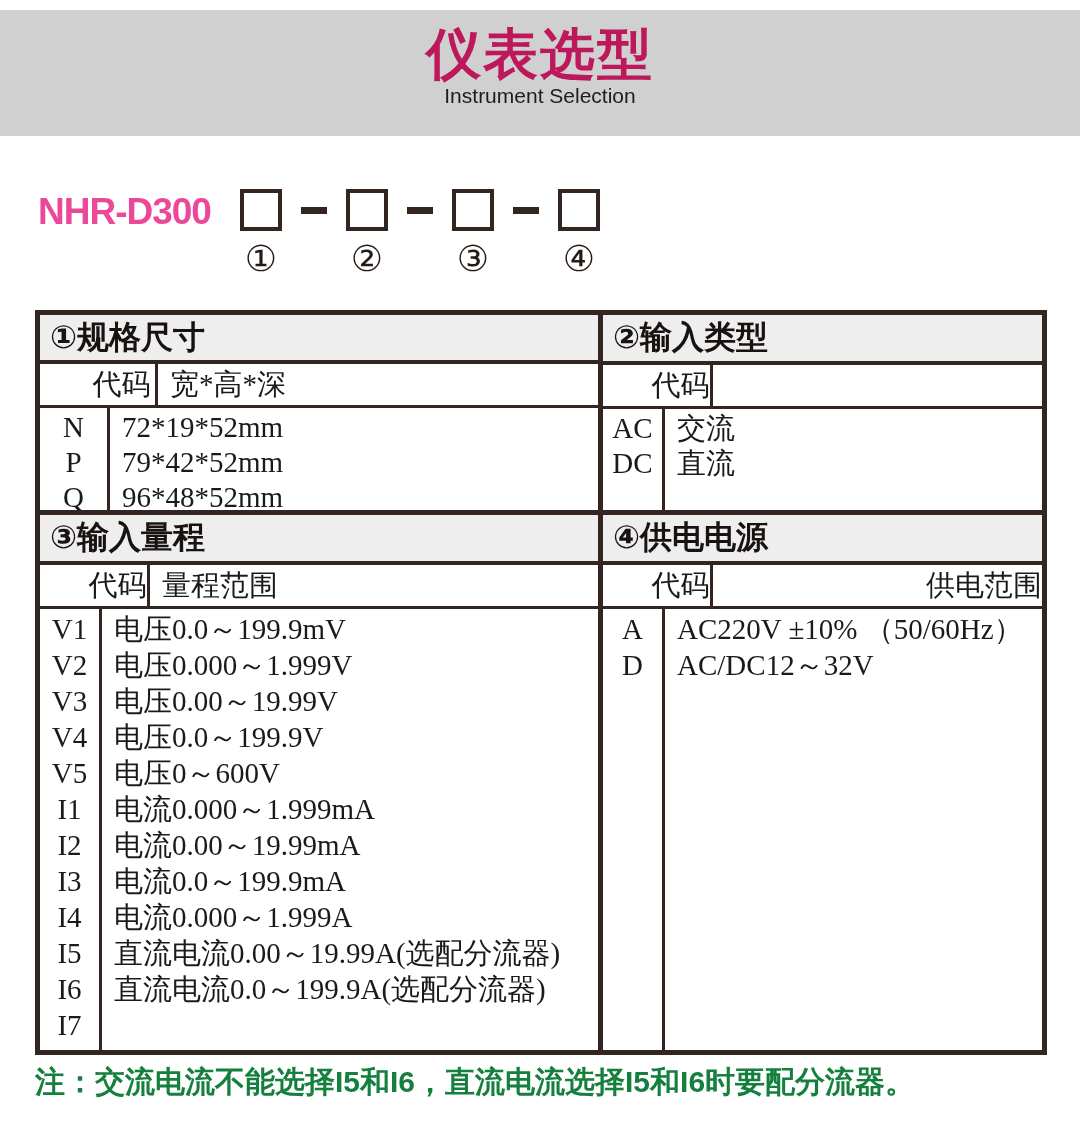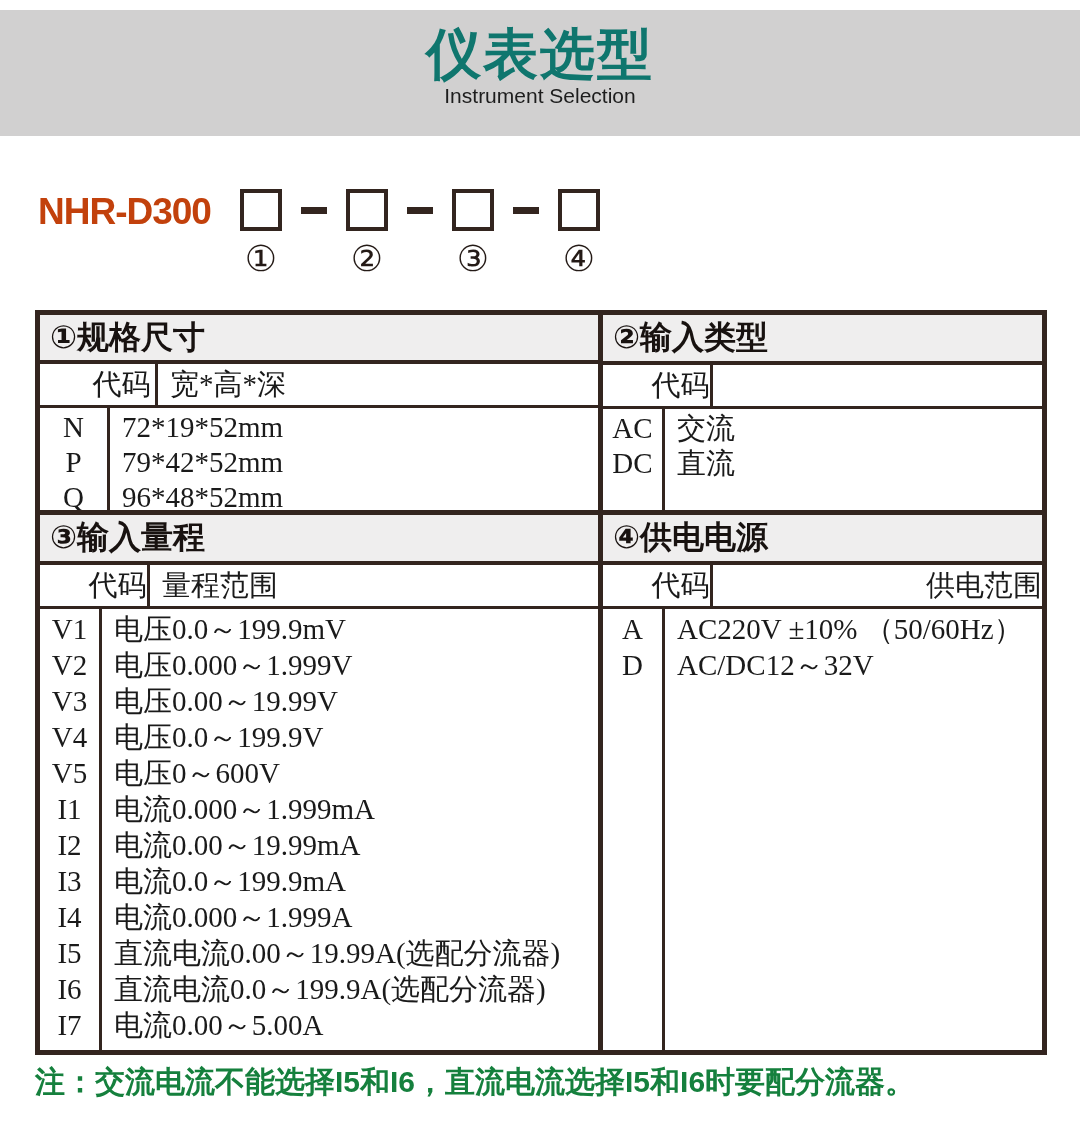--- a/index.html
+++ b/index.html
@@ -9,24 +9,24 @@
     --text:#1a1a1a;
   }
   html,body{margin:0;padding:0;background:#ffffff;}
   .page{
     position:relative;width:1080px;height:1137px;background:#ffffff;
     overflow:hidden;color:var(--text);
     font-family:"Liberation Sans","DejaVu Sans",sans-serif;
   }
   
   .banner{position:absolute;left:0;top:10px;width:1080px;height:126px;background:var(--banner);text-align:center;}
-  .banner-title{margin-top:14px;font-size:55px;font-weight:bold;line-height:60px;letter-spacing:2px;color:#0f766e;}
+  .banner-title{margin-top:14px;font-size:55px;font-weight:bold;line-height:60px;letter-spacing:2px;color:#be185d;}
   .banner-subtitle{font-size:21px;line-height:24px;color:#1d1d1d;letter-spacing:0;}
   
-  .model-prefix{position:absolute;left:38px;top:191px;font-size:37px;font-weight:bold;letter-spacing:-1px;line-height:42px;color:#c2410c;}
+  .model-prefix{position:absolute;left:38px;top:191px;font-size:37px;font-weight:bold;letter-spacing:-1px;line-height:42px;color:#ec4899;}
   .model-box{position:absolute;top:189px;width:42px;height:42px;box-sizing:border-box;border:4px solid var(--border);background:#fff;}
   .model-dash{position:absolute;top:207px;width:26px;height:7px;background:var(--border);}
   .model-num{position:absolute;top:238px;width:42px;height:42px;text-align:center;font-size:36px;line-height:42px;font-family:"Liberation Serif","DejaVu Serif",serif;color:#241a16;}
   .b1{left:240px}.b2{left:346px}.b3{left:452px}.b4{left:558px}
   .d1{left:301px}.d2{left:407px}.d3{left:513px}
   
   .sel-table{
     position:absolute;left:35px;top:310px;width:1012px;height:745px;box-sizing:border-box;
     border:5px solid var(--border);
     display:grid;grid-template-columns:563px 439px;grid-template-rows:200px 535px;
@@ -141,21 +141,20 @@
           <span class="row">电压0.000～1.999V</span>
           <span class="row">电压0.00～19.99V</span>
           <span class="row">电压0.0～199.9V</span>
           <span class="row">电压0～600V</span>
           <span class="row">电流0.000～1.999mA</span>
           <span class="row">电流0.00～19.99mA</span>
           <span class="row">电流0.0～199.9mA</span>
           <span class="row">电流0.000～1.999A</span>
           <span class="row">直流电流0.00～19.99A(选配分流器)</span>
           <span class="row">直流电流0.0～199.9A(选配分流器)</span>
-          <span class="row">电流0.00～5.00A</span>
         </div>
       </div>
     </div>
 
     <div class="cell w2 g2">
       <div class="sec-header">④供电电源</div>
       <div class="sec-sub">
         <div class="code-col">代码</div>
         <div class="val-col indent">供电范围</div>
       </div>

